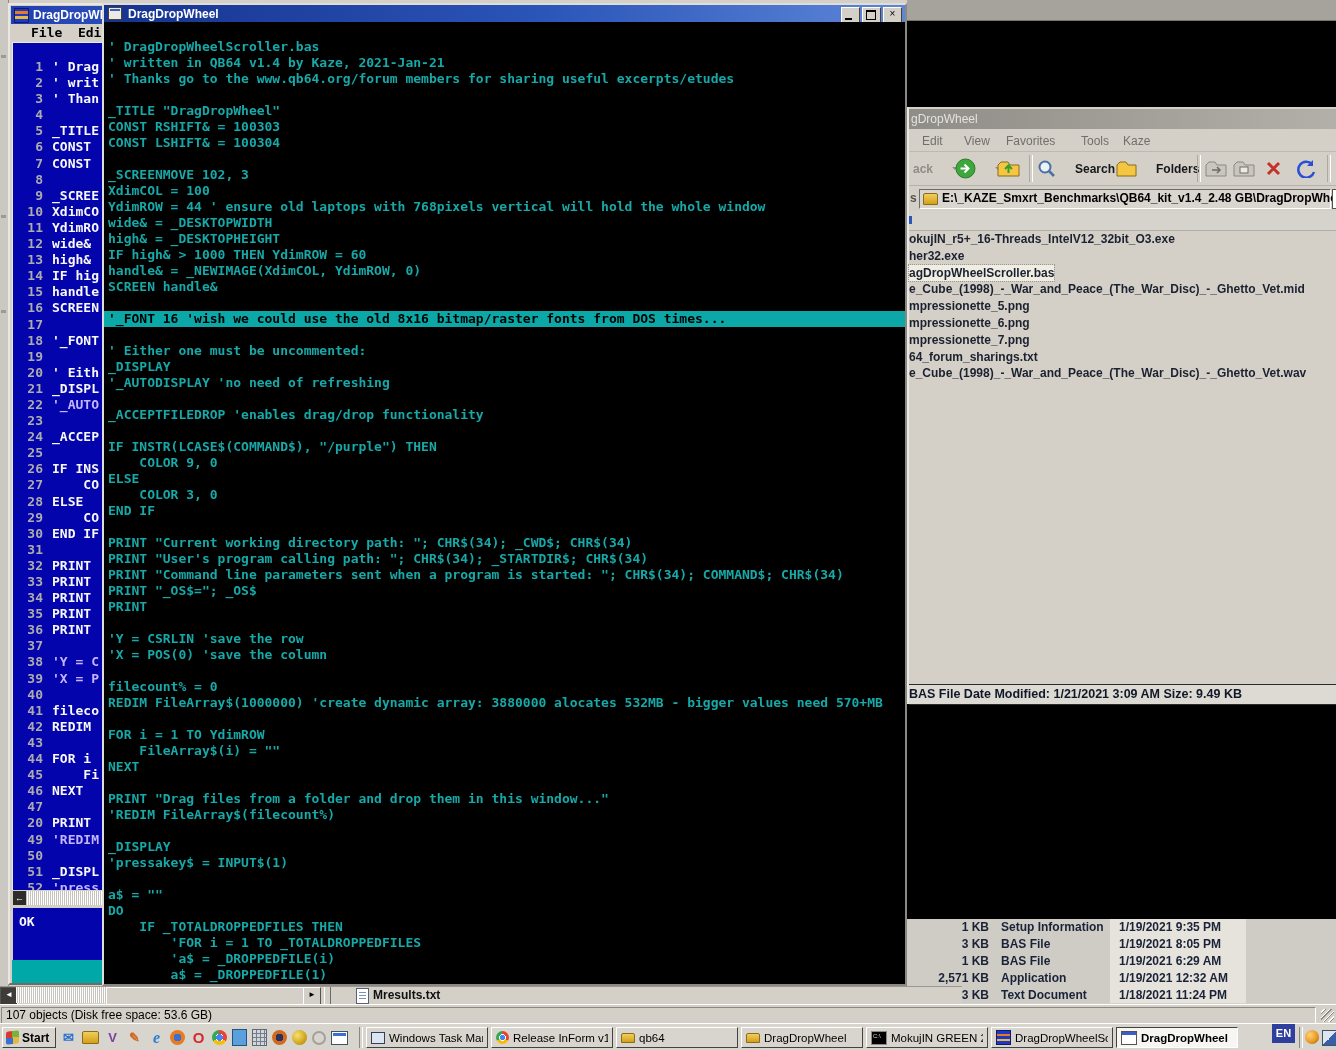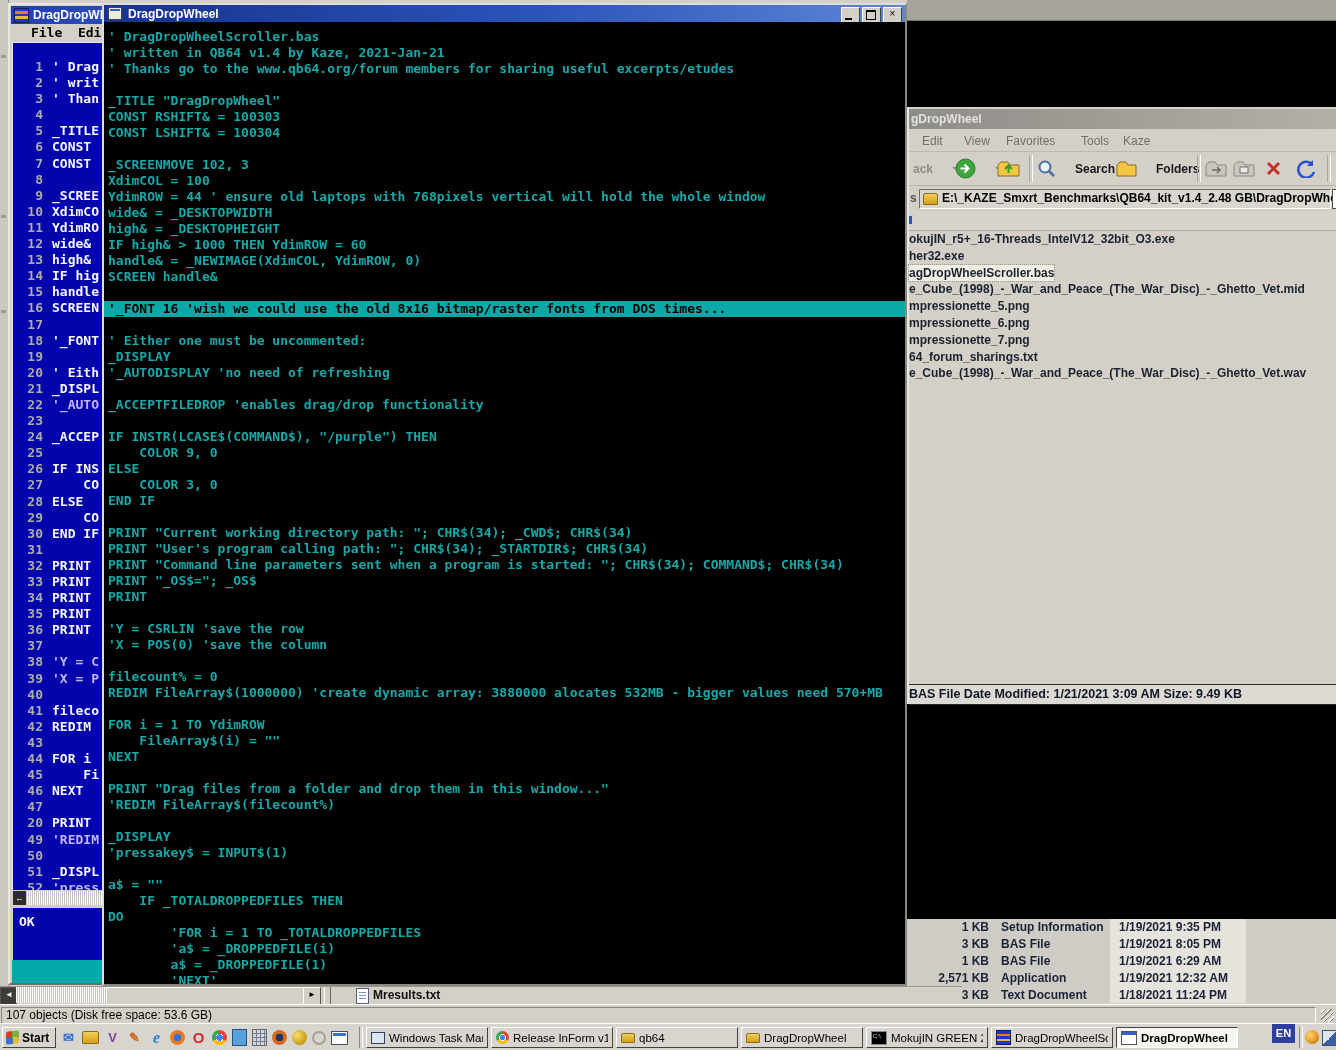--- a/index.html
+++ b/index.html
@@ -87,21 +87,21 @@
              background:linear-gradient(135deg,#DDE6F0 0 50%,#3A5FA8 50% 100%);border:1px solid #44525E;}
 
   
   .r-gray{left:907px;top:0;width:429px;height:20px;background:#A6A39D;border-bottom:1px solid #75736D;}
   .r-black-top{left:907px;top:21px;width:429px;height:86px;background:#000;}
   .r-black-mid{left:907px;top:704px;width:429px;height:213px;background:#000;}
 
   
   .win-exp{left:907px;top:107px;width:429px;height:597px;background:#D4D0C8;border-left:2px solid #E9E7E1;box-sizing:border-box;}
   .exp-title{position:absolute;left:0;top:2px;right:0;height:20px;
-             background:linear-gradient(90deg,#8F8D87,#B3B0A9);color:#E4E2DC;font-weight:bold;font-size:12px;line-height:20px;padding-left:2px;}
+             background:linear-gradient(90deg,#8F8D87,#B3B0A9);color:#E4E2DC;font-weight:normal;font-size:12px;line-height:20px;padding-left:2px;}
   .exp-menu{position:absolute;left:0;top:24px;right:0;height:20px;background:#D4D0C8;border-bottom:1px solid #BDBAB4;}
   .exp-menu .mi{position:absolute;top:0;font-size:12px;font-weight:normal;color:#716F69;line-height:20px;}
   .exp-tools{position:absolute;left:0;top:45px;right:0;height:33px;background:#D4D0C8;border-bottom:1px solid #B5B2AC;}
   .tool{position:absolute;top:0;height:33px;display:flex;align-items:center;gap:19px;}
   .tool .lbl{font-size:12px;font-weight:bold;color:#16181C;}
   .tool .lbl.dim{color:#8F8D86;}
   .caret{width:0;height:0;border:3px solid transparent;border-top-color:#8F8D86;margin-top:3px;}
   .vdiv{position:absolute;top:3px;height:27px;width:2px;border-left:1px solid #AAA8A2;border-right:1px solid #FFF;}
   .exp-addr{position:absolute;left:0;top:79px;right:0;height:25px;background:#D4D0C8;}
   .addr-s{position:absolute;left:1px;top:5px;font-size:12px;font-weight:bold;color:#55534E;}
@@ -162,21 +162,21 @@
              display:flex;align-items:center;gap:6px;padding-left:4px;}
   .con-ico{width:12px;height:11px;background:#ECEAE4;border:1px solid #44423E;position:relative;}
   .con-ico::after{content:"";position:absolute;left:1px;right:1px;top:1px;height:2px;background:#3A5FC8;}
   .con-title .t{color:#FFF;font-weight:bold;font-size:12px;}
   .con-btns{position:absolute;right:3px;top:2px;display:flex;gap:2px;}
   .cbtn{width:17px;height:14px;background:#D4D0C8;border:1px solid;border-color:#FFF #44423E #44423E #FFF;
         font-size:10px;line-height:12px;text-align:center;color:#000;position:relative;}
   .cbtn.min::after{content:"";position:absolute;left:3px;bottom:2px;width:7px;height:2px;background:#000;}
   .cbtn.max::after{content:"";position:absolute;left:3px;top:2px;width:8px;height:7px;border:1px solid #000;border-top-width:2px;}
   .con-client{position:absolute;left:0;top:17px;width:801px;height:962px;background:#000;
-              padding:7px 0 0 4px;box-sizing:border-box;overflow:hidden;}
+              padding:17px 0 0 4px;box-sizing:border-box;overflow:hidden;}
   .cline{height:16px;line-height:16px;font-family:"DejaVu Sans Mono",monospace;font-weight:bold;
          font-size:13px;color:#17A8A8;white-space:pre;}
   .cline.hl{background:#0CA8A8;color:#000;margin-left:-4px;padding-left:4px;width:801px;box-sizing:border-box;}
 
   svg{display:block;}
 </style>
 </head>
 <body>
 
 <div class="screen">
@@ -567,23 +567,23 @@
         <div class="cline"><span></span></div>
 
         <div class="cline"><span>_DISPLAY</span></div>
 
         <div class="cline"><span>'pressakey$ = INPUT$(1)</span></div>
 
         <div class="cline"><span></span></div>
 
         <div class="cline"><span>a$ = ""</span></div>
 
+        <div class="cline"><span>DO</span></div>
+
         <div class="cline"><span>    IF _TOTALDROPPEDFILES THEN</span></div>
-
-        <div class="cline"><span>DO</span></div>
 
         <div class="cline"><span>        'FOR i = 1 TO _TOTALDROPPEDFILES</span></div>
 
         <div class="cline"><span>        'a$ = _DROPPEDFILE(i)</span></div>
 
         <div class="cline"><span>        a$ = _DROPPEDFILE(1)</span></div>
 
         <div class="cline"><span>        'NEXT'</span></div>
       </div>
   </div>

